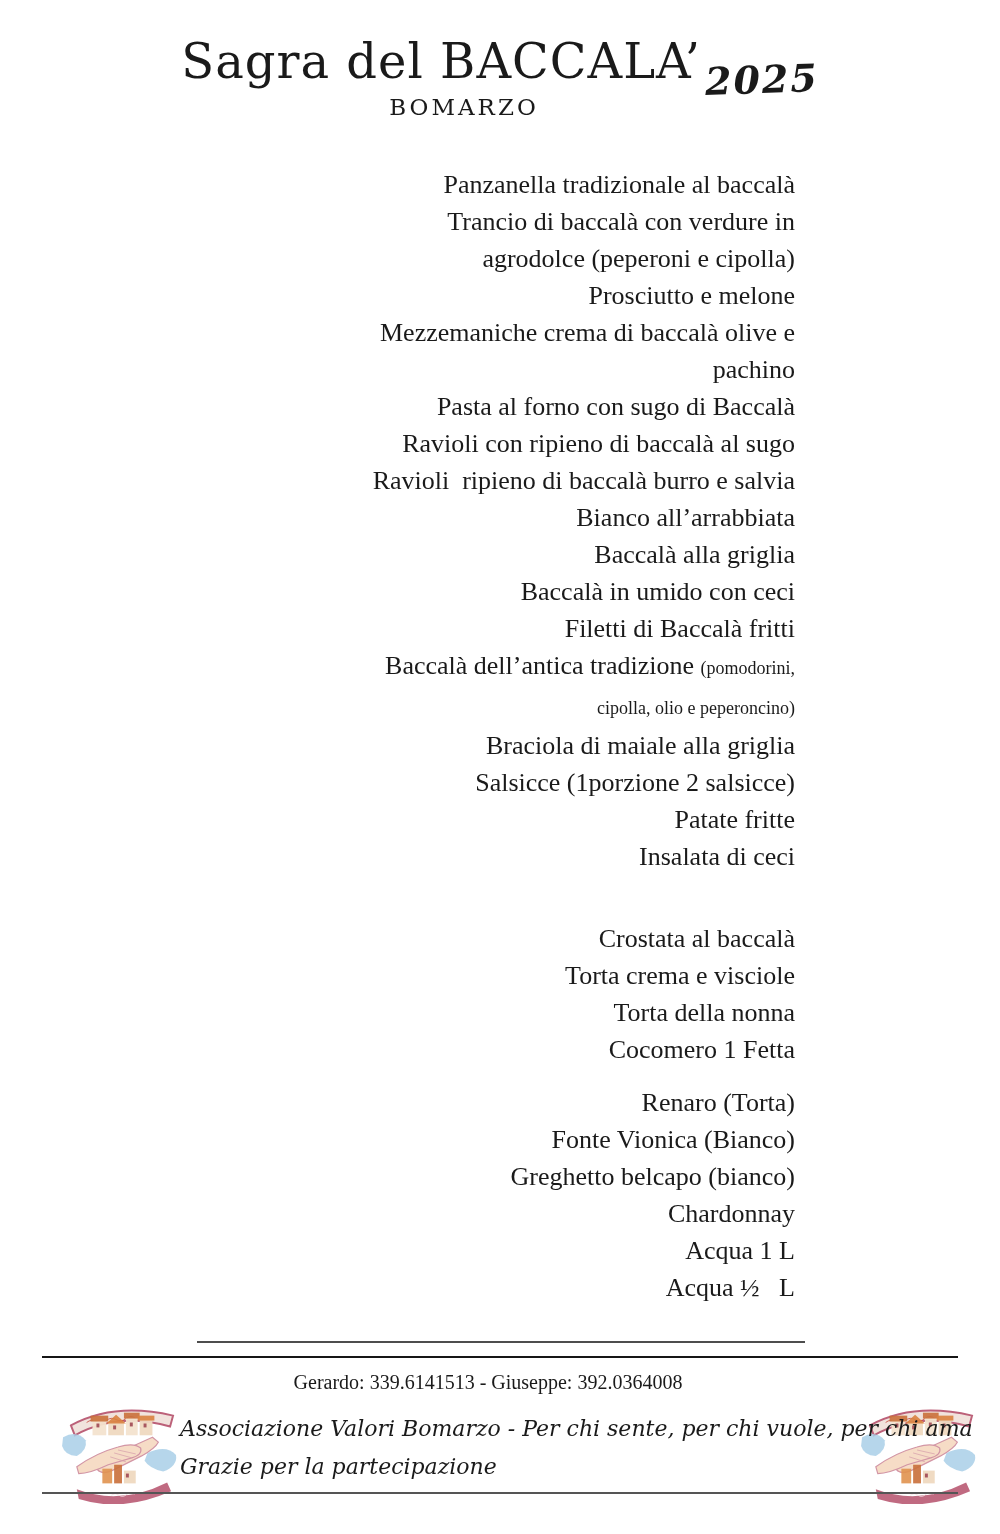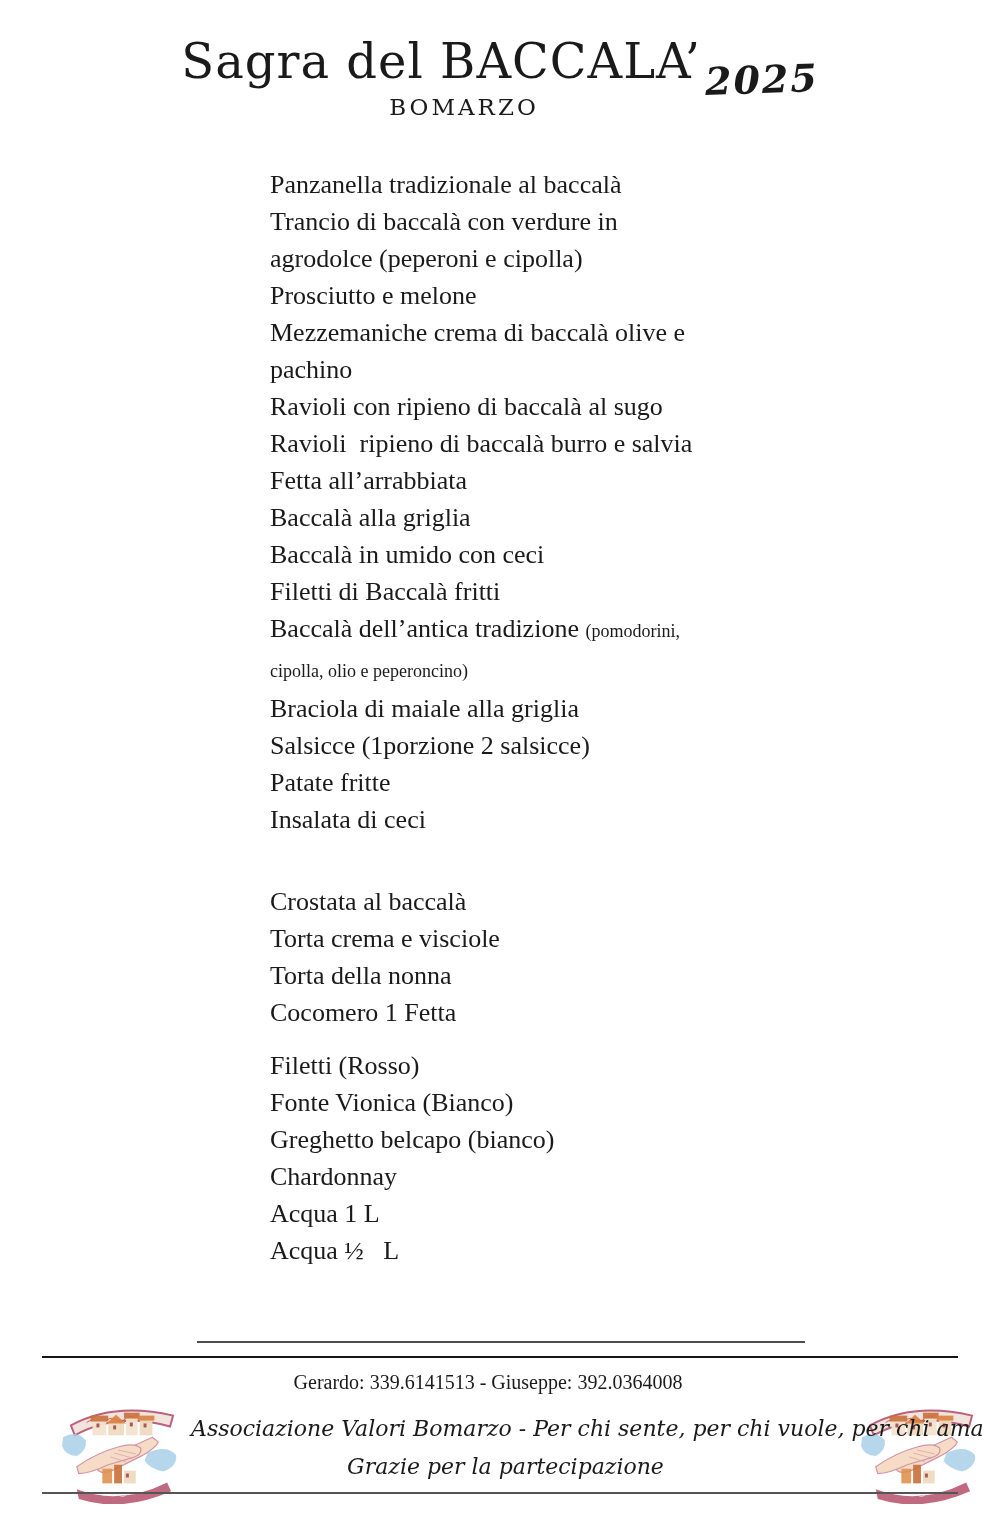--- a/index.html
+++ b/index.html
@@ -24,36 +24,36 @@
     display:inline-block;font-style:italic;font-weight:bold;font-size:38px;
     transform:translateY(15px) rotate(-2deg);margin-left:4px;letter-spacing:2px;
   }
   .subtitle{
     font-size:23px;letter-spacing:3px;margin-top:2px;transform:translateX(-36px);
   }
   .menu{
     position:absolute;left:270px;top:166px;width:525px;
     font-size:26px;line-height:37px;
   }
-  .menu-line{white-space:pre-wrap;}
+  .menu-line{white-space:pre-wrap;text-align:right;}
   .menu .small{font-size:18px;}
   .menu-group.g2{margin-top:45px;}
   .menu-group.g3{margin-top:16px;}
   .rule{position:absolute;}
   .rule-acqua{left:197px;top:1341px;width:608px;height:2px;background:#4d4d4d;}
   .rule-top{left:42px;top:1356px;width:916px;height:2px;background:#161616;}
   .rule-bottom{left:42px;top:1492px;width:916px;height:2px;background:#555555;}
   .contacts{
     position:absolute;top:1370px;left:0;width:976px;text-align:center;
     font-size:20px;line-height:24px;
   }
   .assoc-text{
-    position:absolute;top:1410px;left:180px;right:180px;text-align:center;
+    position:absolute;top:1410px;left:180px;right:180px;text-align:left;
     font-family:"DejaVu Serif", serif;font-style:italic;
-    font-size:22px;line-height:38px;white-space:nowrap;margin-left:11px;
+    font-size:22px;line-height:38px;white-space:nowrap;
   }
   .logo{position:absolute;top:1396px;width:128px;height:108px;}
   .logo-left{left:57px;}
   .logo-right{left:856px;}
   .logo svg{width:100%;height:100%;display:block;}
 </style>
 </head>
 <body>
 
 <div class="page">
@@ -64,41 +64,42 @@
   </div>
 
   <div class="menu">
       <div class="menu-group g1">
         <div class="menu-line"><span>Panzanella tradizionale al baccalà</span></div>
         <div class="menu-line"><span>Trancio di baccalà con verdure in</span></div>
         <div class="menu-line"><span>agrodolce (peperoni e cipolla)</span></div>
         <div class="menu-line"><span>Prosciutto e melone</span></div>
         <div class="menu-line"><span>Mezzemaniche crema di baccalà olive e</span></div>
         <div class="menu-line"><span>pachino</span></div>
+        <div class="menu-line"><span>Pasta al forno con sugo di Baccalà</span></div>
         <div class="menu-line"><span>Ravioli con ripieno di baccalà al sugo</span></div>
         <div class="menu-line"><span>Ravioli  ripieno di baccalà burro e salvia</span></div>
-        <div class="menu-line"><span>Fetta all’arrabbiata</span></div>
+        <div class="menu-line"><span>Bianco all’arrabbiata</span></div>
         <div class="menu-line"><span>Baccalà alla griglia</span></div>
         <div class="menu-line"><span>Baccalà in umido con ceci</span></div>
         <div class="menu-line"><span>Filetti di Baccalà fritti</span></div>
         <div class="menu-line"><span>Baccalà dell’antica tradizione </span><span class="small">(pomodorini,</span></div>
         <div class="menu-line"><span class="small">cipolla, olio e peperoncino)</span></div>
         <div class="menu-line"><span>Braciola di maiale alla griglia</span></div>
         <div class="menu-line"><span>Salsicce (1porzione 2 salsicce)</span></div>
         <div class="menu-line"><span>Patate fritte</span></div>
         <div class="menu-line"><span>Insalata di ceci</span></div>
       </div>
       <div class="menu-group g2">
         <div class="menu-line"><span>Crostata al baccalà</span></div>
         <div class="menu-line"><span>Torta crema e visciole</span></div>
         <div class="menu-line"><span>Torta della nonna</span></div>
         <div class="menu-line"><span>Cocomero 1 Fetta</span></div>
       </div>
       <div class="menu-group g3">
-        <div class="menu-line"><span>Filetti (Rosso)</span></div>
+        <div class="menu-line"><span>Renaro (Torta)</span></div>
         <div class="menu-line"><span>Fonte Vionica (Bianco)</span></div>
         <div class="menu-line"><span>Greghetto belcapo (bianco)</span></div>
         <div class="menu-line"><span>Chardonnay</span></div>
         <div class="menu-line"><span>Acqua 1 L</span></div>
         <div class="menu-line"><span>Acqua ½   L</span></div>
       </div>
     </div>
 
   <div class="rule rule-acqua"></div>
   <div class="rule rule-top"></div>

